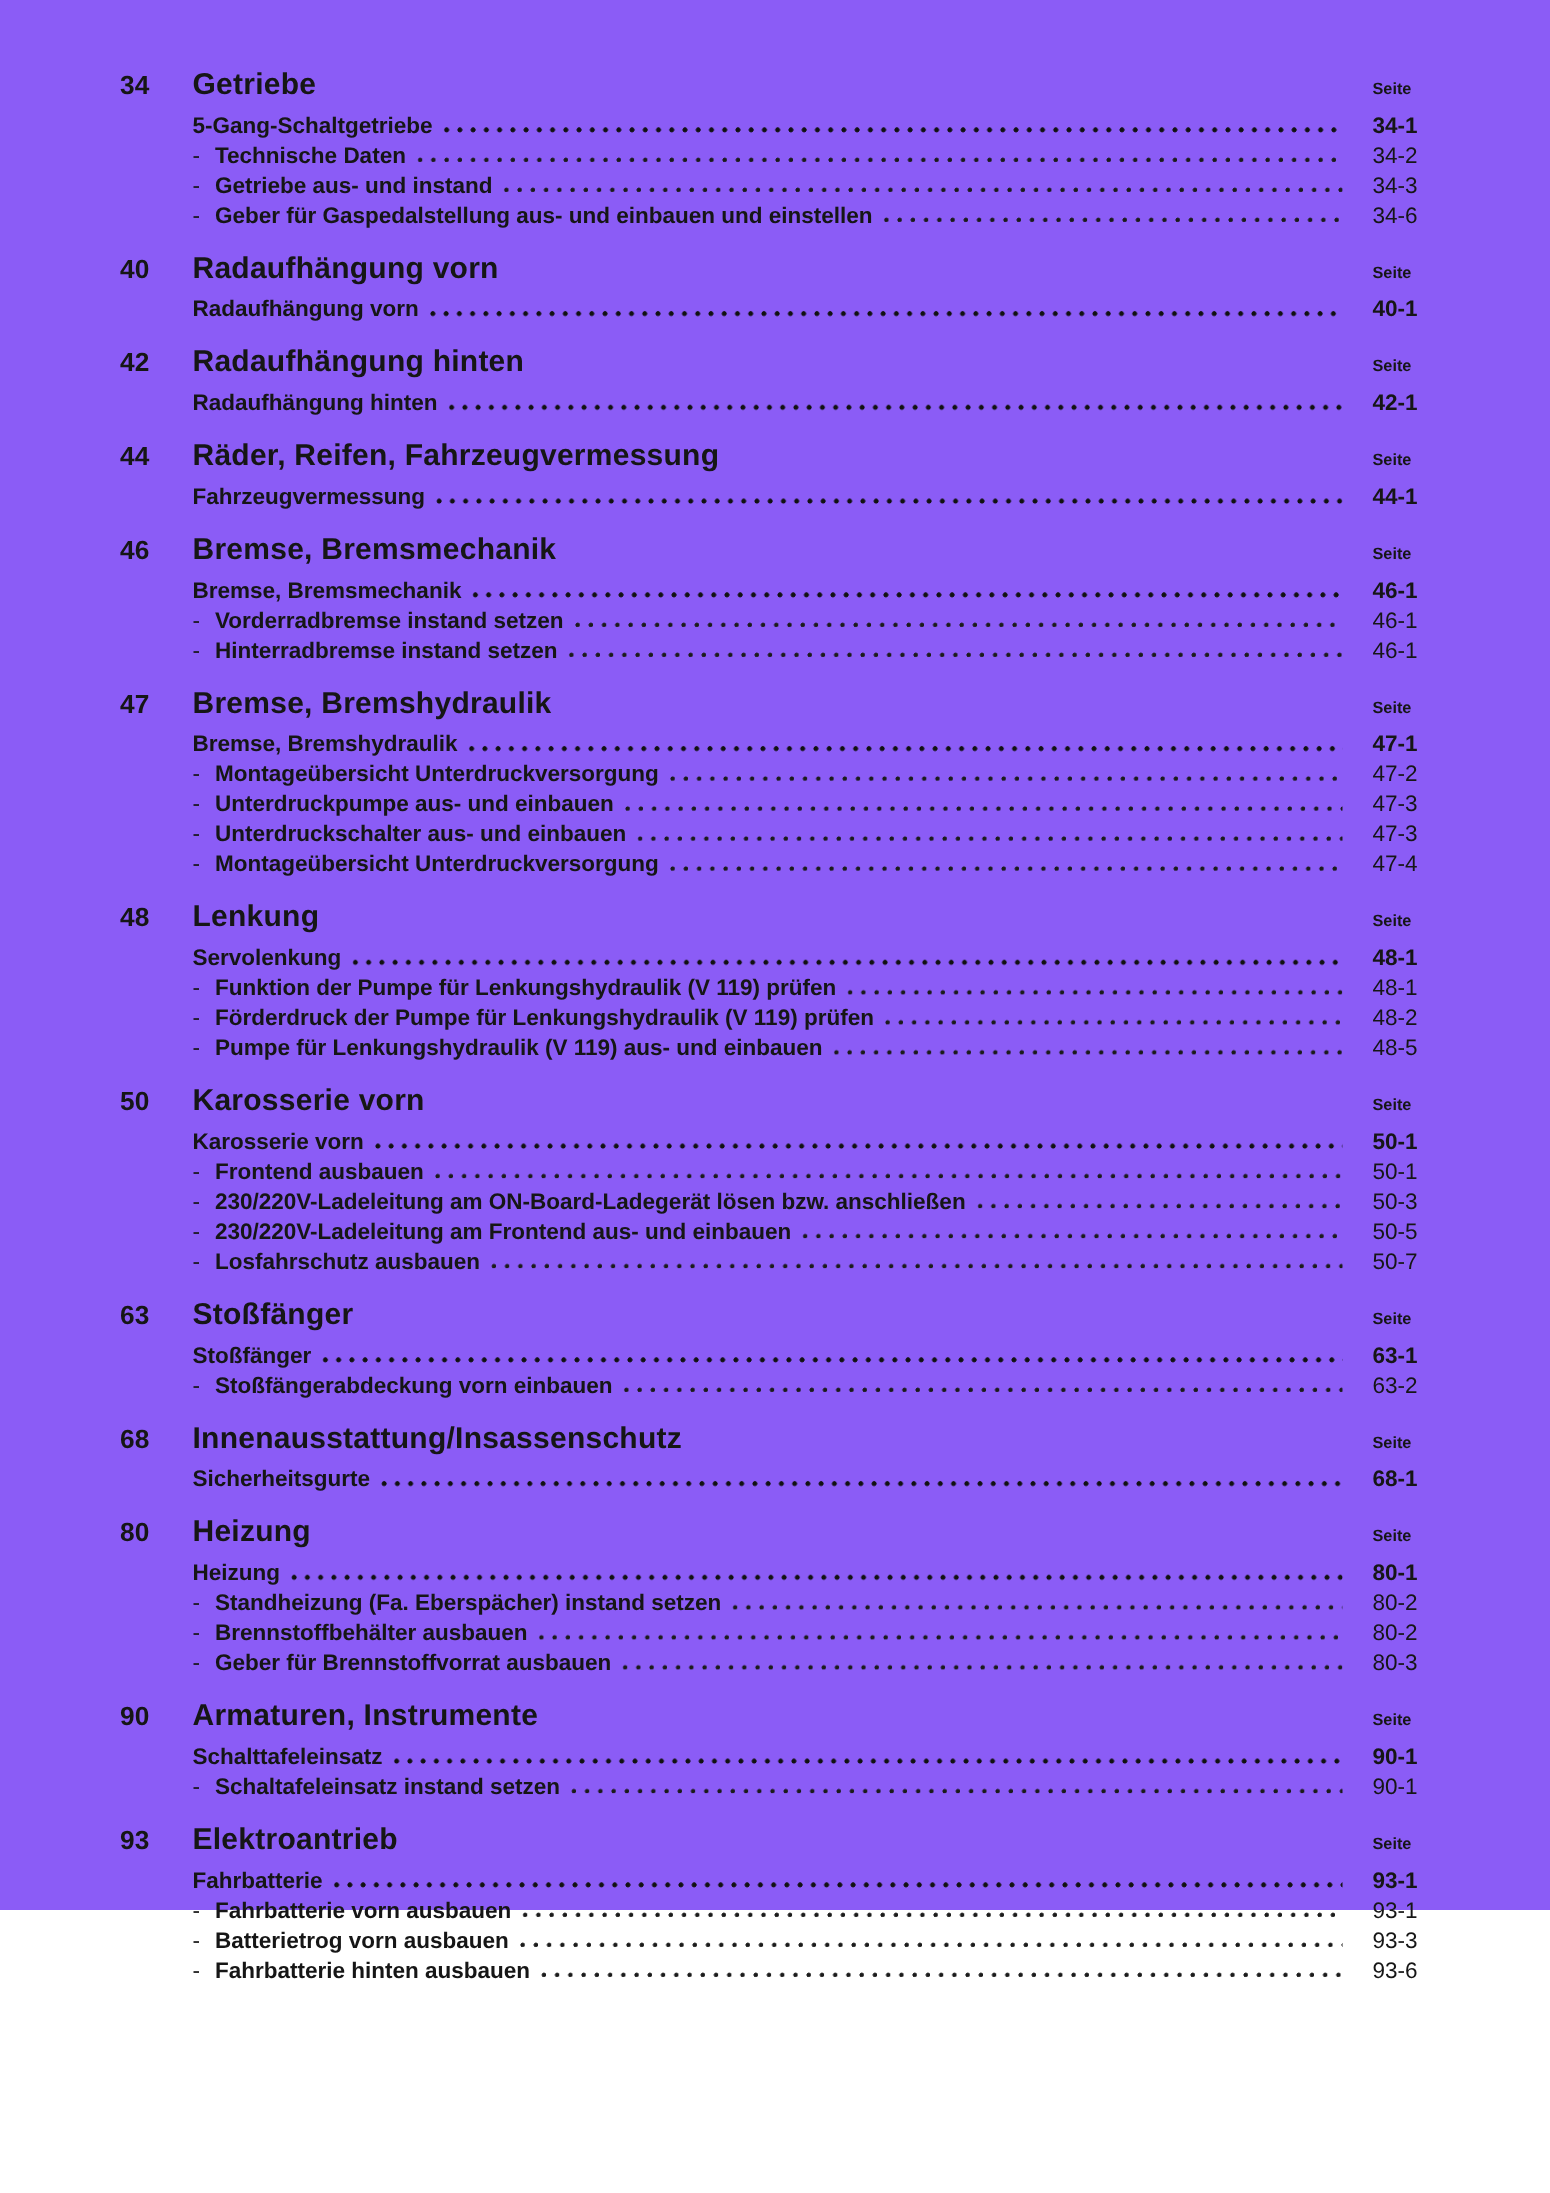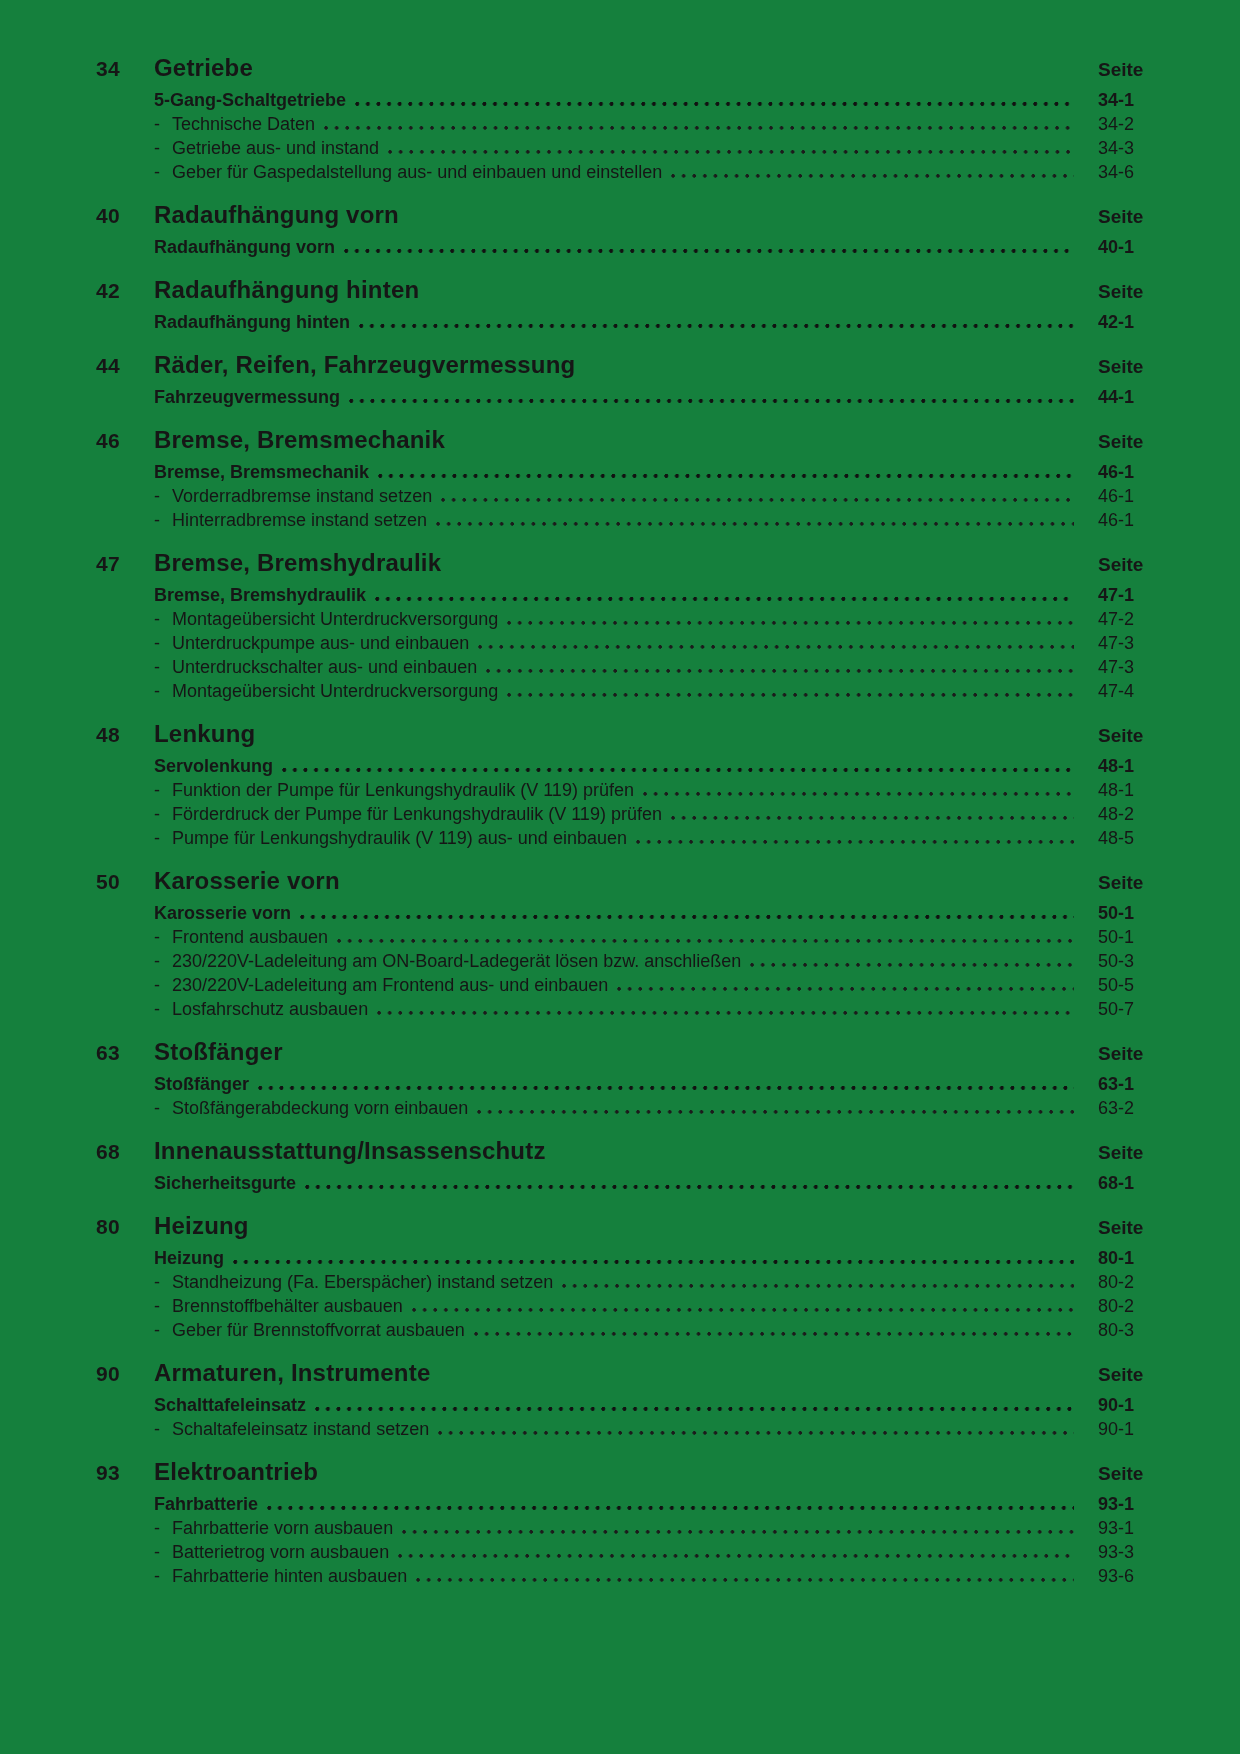--- a/index.html
+++ b/index.html
@@ -11,23 +11,23 @@
     width: 1240px;
     height: 1754px;
     box-sizing: border-box;
     font-family: "Liberation Sans", sans-serif;
     color: #161616;
     overflow: hidden;
   }
   .page {
     box-sizing: border-box;
     width: 1240px;
-    height: 1754px;
+    height: 1528px;
     padding: 54px 90px 0 96px;
-    background: #15803d;
+    background: #8b5cf6;
   }
   .toc-section {
     margin-bottom: 17px;
   }
   .head-row {
     display: flex;
     align-items: baseline;
     margin-bottom: 6px;
   }
   .sec-num {
@@ -45,40 +45,41 @@
   }
   .head-spacer { flex: 1 1 auto; }
   .page-col {
     flex: 0 0 64px;
     box-sizing: border-box;
     padding-left: 12px;
     font-size: 18px;
     white-space: nowrap;
   }
   .seite {
-    font-size: 19px;
+    font-size: 13px;
     font-weight: bold;
   }
   .entries {
     margin-left: 58px;
   }
   .entry {
     display: flex;
     align-items: flex-end;
     height: 24px;
     font-size: 18px;
     line-height: 24px;
   }
   .entry .dash {
     flex: 0 0 18px;
     white-space: pre;
   }
   .entry .label {
     flex: 0 1 auto;
     white-space: nowrap;
+    font-weight: bold;
   }
   .entry.bold .label,
   .entry.bold .page-col {
     font-weight: bold;
   }
   .dots {
     flex: 1 1 auto;
     align-self: flex-end;
     height: 6px;
     margin: 0 12px 5px 9px;

